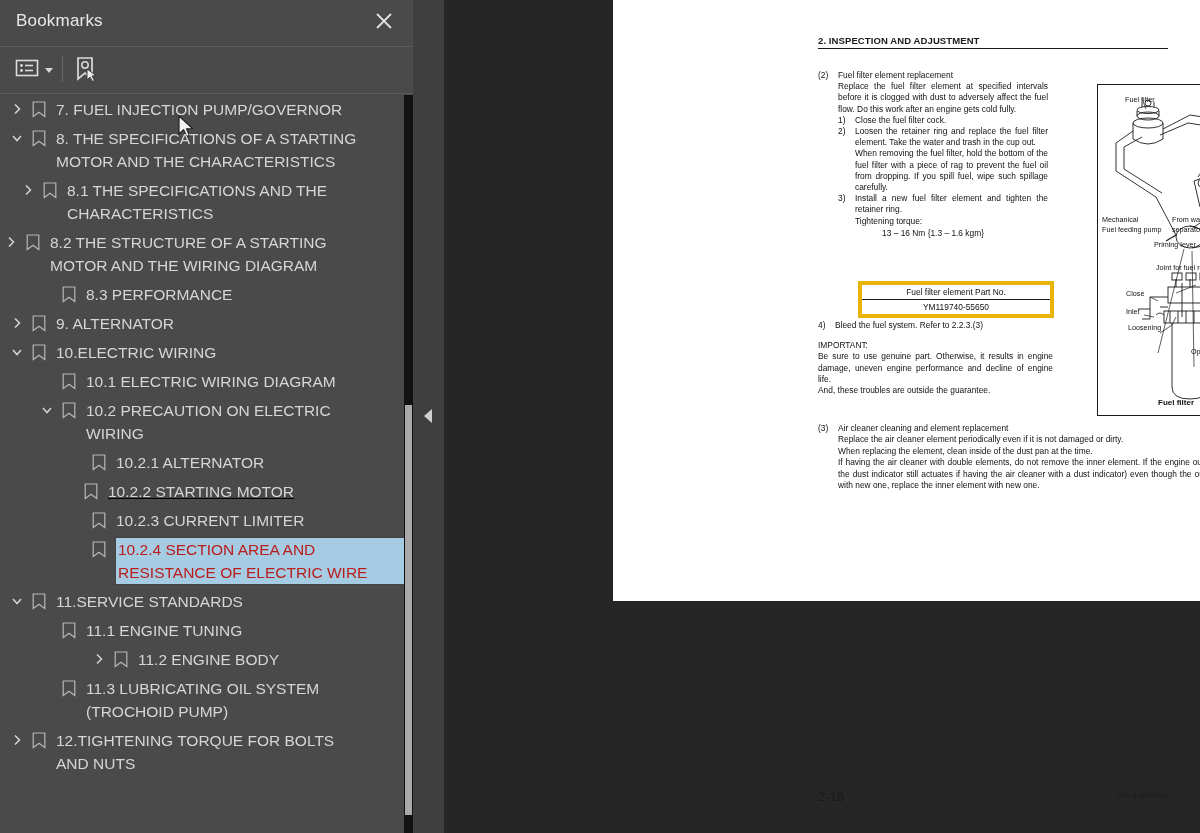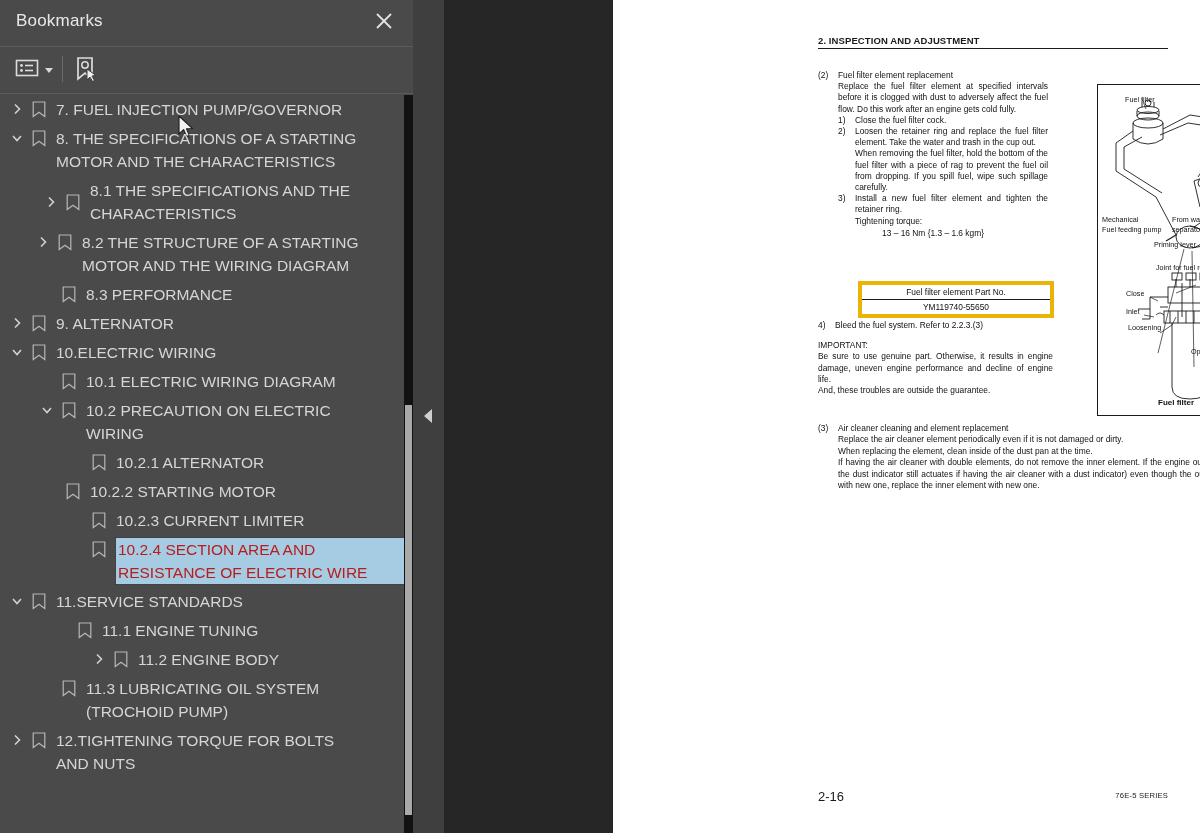--- a/index.html
+++ b/index.html
@@ -135,21 +135,21 @@
 
   
   .viewer {
     position: absolute; left: 444px; top: 0;
     width: 756px; height: 833px;
     background: #262626;
     overflow: hidden;
   }
   .page {
     position: absolute; left: 169px; top: 0;
-    width: 587px; height: 833px;
+    width: 587px; height: 601px;
     background: #ffffff;
   }
 
   .pg-head {
     position: absolute; left: 205px; top: 35px;
     width: 350px;
   }
   .pg-head .ht {
     font-size: 9.5px; font-weight: bold; color: #1a1a1a;
     letter-spacing: .1px;
@@ -289,34 +289,34 @@
               <path d="M3 5 L7 9.5 L11 5" fill="none" stroke="#d5d5d5" stroke-width="1.5"></path>
             </svg>
           </span>
           <span class="bmicon">
             <svg width="14" height="17" viewBox="0 0 14 17">
               <path d="M1.2 1 H12.8 V15.6 L7 11.2 L1.2 15.6 Z" fill="none" stroke="#b6b6b6" stroke-width="1.2"></path>
             </svg>
           </span>
           <span class="label">8. THE SPECIFICATIONS OF A STARTING MOTOR AND THE CHARACTERISTICS</span>
         </div>
-        <div class="node" style="padding-left: 40px; align-items: center;">
+        <div class="node" style="padding-left: 17px;">
           <span class="twisty">
             <svg width="14" height="14" viewBox="0 0 14 14">
               <path d="M5 2.5 L9.5 7 L5 11.5" fill="none" stroke="#d5d5d5" stroke-width="1.5"></path>
             </svg>
           </span>
           <span class="bmicon">
             <svg width="14" height="17" viewBox="0 0 14 17">
               <path d="M1.2 1 H12.8 V15.6 L7 11.2 L1.2 15.6 Z" fill="none" stroke="#b6b6b6" stroke-width="1.2"></path>
             </svg>
           </span>
           <span class="label">8.1 THE SPECIFICATIONS AND THE CHARACTERISTICS</span>
         </div>
-        <div class="node" style=" margin-left: 32px;">
+        <div class="node" style="">
           <span class="twisty">
             <svg width="14" height="14" viewBox="0 0 14 14">
               <path d="M5 2.5 L9.5 7 L5 11.5" fill="none" stroke="#d5d5d5" stroke-width="1.5"></path>
             </svg>
           </span>
           <span class="bmicon">
             <svg width="14" height="17" viewBox="0 0 14 17">
               <path d="M1.2 1 H12.8 V15.6 L7 11.2 L1.2 15.6 Z" fill="none" stroke="#b6b6b6" stroke-width="1.2"></path>
             </svg>
           </span>
@@ -393,21 +393,21 @@
               <path d="M5 2.5 L9.5 7 L5 11.5" fill="none" stroke="#d5d5d5" stroke-width="1.5"></path>
             </svg>
           </span>
           <span class="bmicon">
             <svg width="14" height="17" viewBox="0 0 14 17">
               <path d="M1.2 1 H12.8 V15.6 L7 11.2 L1.2 15.6 Z" fill="none" stroke="#b6b6b6" stroke-width="1.2"></path>
             </svg>
           </span>
           <span class="label">10.2.1 ALTERNATOR</span>
         </div>
-        <div class="node" style="padding-left: 40px;">
+        <div class="node" style="padding-left: 58px; text-decoration: underline;">
           <span class="twisty empty">
             <svg width="14" height="14" viewBox="0 0 14 14">
               <path d="M5 2.5 L9.5 7 L5 11.5" fill="none" stroke="#d5d5d5" stroke-width="1.5"></path>
             </svg>
           </span>
           <span class="bmicon">
             <svg width="14" height="17" viewBox="0 0 14 17">
               <path d="M1.2 1 H12.8 V15.6 L7 11.2 L1.2 15.6 Z" fill="none" stroke="#b6b6b6" stroke-width="1.2"></path>
             </svg>
           </span>
@@ -445,21 +445,21 @@
               <path d="M3 5 L7 9.5 L11 5" fill="none" stroke="#d5d5d5" stroke-width="1.5"></path>
             </svg>
           </span>
           <span class="bmicon">
             <svg width="14" height="17" viewBox="0 0 14 17">
               <path d="M1.2 1 H12.8 V15.6 L7 11.2 L1.2 15.6 Z" fill="none" stroke="#b6b6b6" stroke-width="1.2"></path>
             </svg>
           </span>
           <span class="label">11.SERVICE STANDARDS</span>
         </div>
-        <div class="node" style="padding-left: 52px; align-items: center;">
+        <div class="node" style="padding-left: 36px; align-items: center;">
           <span class="twisty empty">
             <svg width="14" height="14" viewBox="0 0 14 14">
               <path d="M5 2.5 L9.5 7 L5 11.5" fill="none" stroke="#d5d5d5" stroke-width="1.5"></path>
             </svg>
           </span>
           <span class="bmicon">
             <svg width="14" height="17" viewBox="0 0 14 17">
               <path d="M1.2 1 H12.8 V15.6 L7 11.2 L1.2 15.6 Z" fill="none" stroke="#b6b6b6" stroke-width="1.2"></path>
             </svg>
           </span>

